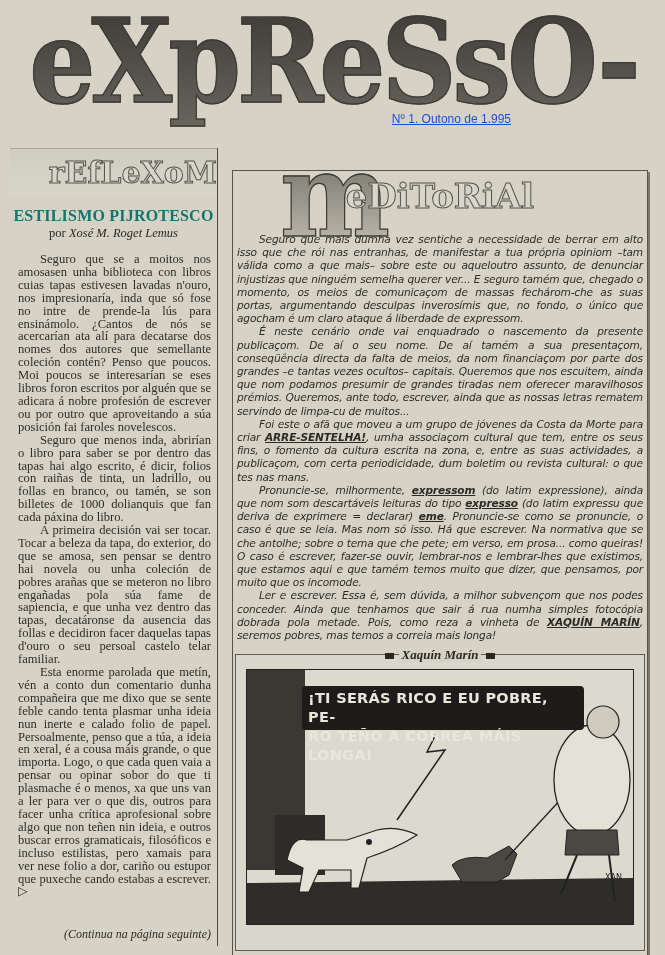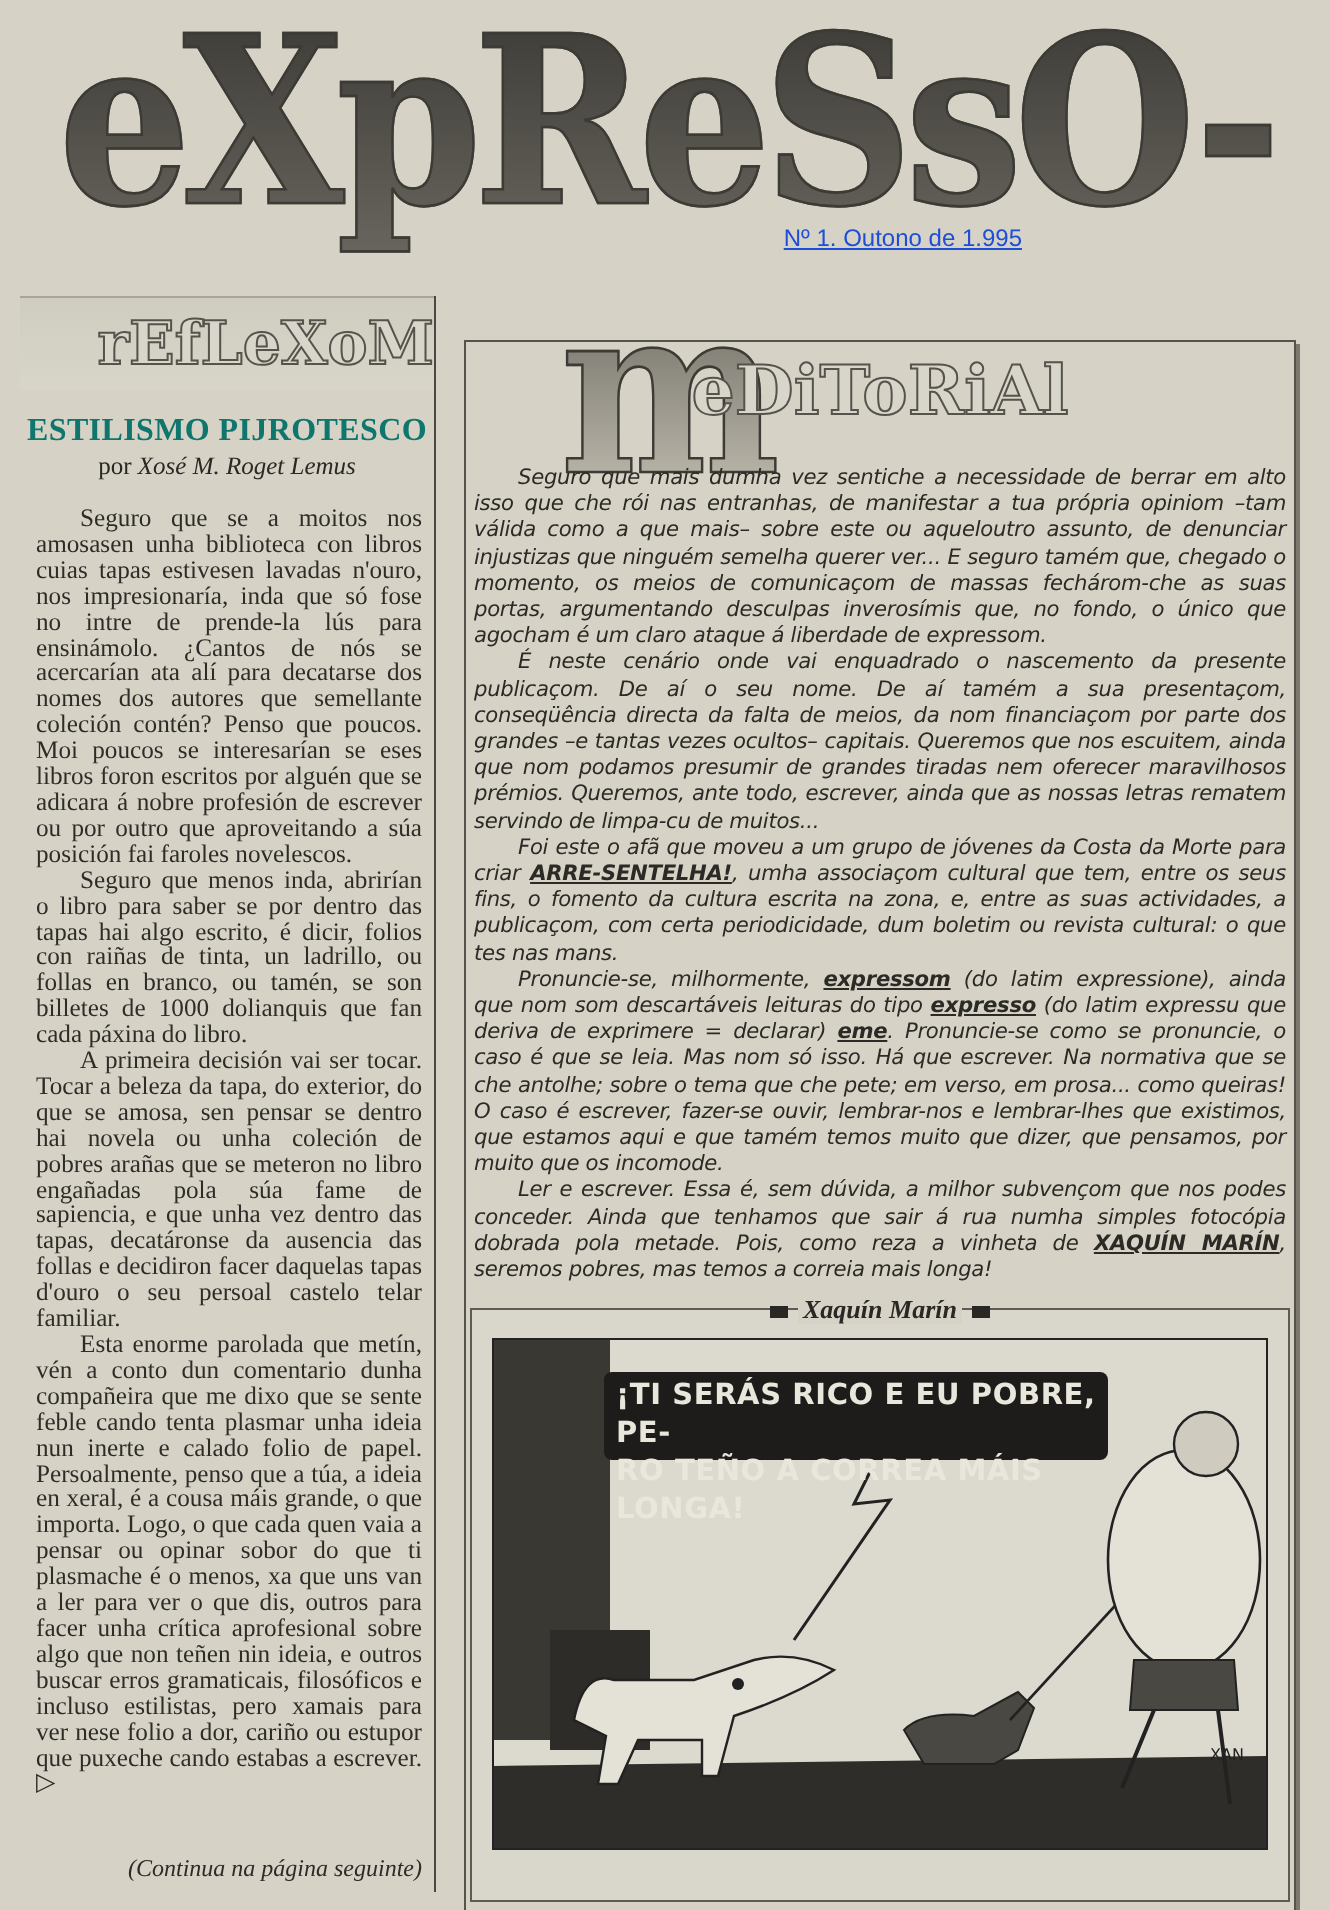--- a/index.html
+++ b/index.html
@@ -90,21 +90,21 @@
   .cartoon-label .sq { display:inline-block; width:9px; height:6px; background:#2a2824; vertical-align: middle; margin: 0 5px; }
   .cartoon-frame {
     position: absolute; left: 2px; top: 7px; width: 408px; height: 295px;
     border: 1px solid #5e5b54; background: #d9d6cb;
   }
   .cartoon-inner {
     position: absolute; left: 10px; top: 14px; width: 386px; height: 254px;
     border: 1.5px solid #222; background: #dcd9cf; overflow: hidden;
   }
   .bubble {
-    position: absolute; left: 55px; top: 16px; width: 252px; height: 44px;
+    position: absolute; left: 55px; top: 16px; width: 282px; height: 44px;
     background: #1d1c1a; border-radius: 4px; color: #e9e6dc;
     font-family: "DejaVu Sans", sans-serif; font-weight: bold;
     font-size: 14.5px; line-height: 19px; padding: 3px 6px; box-sizing: border-box;
     letter-spacing: 0.3px;
   }
   .cartoon-inner svg { position: absolute; left: 0; top: 0; }
 </style>
 </head>
 <body>
 

